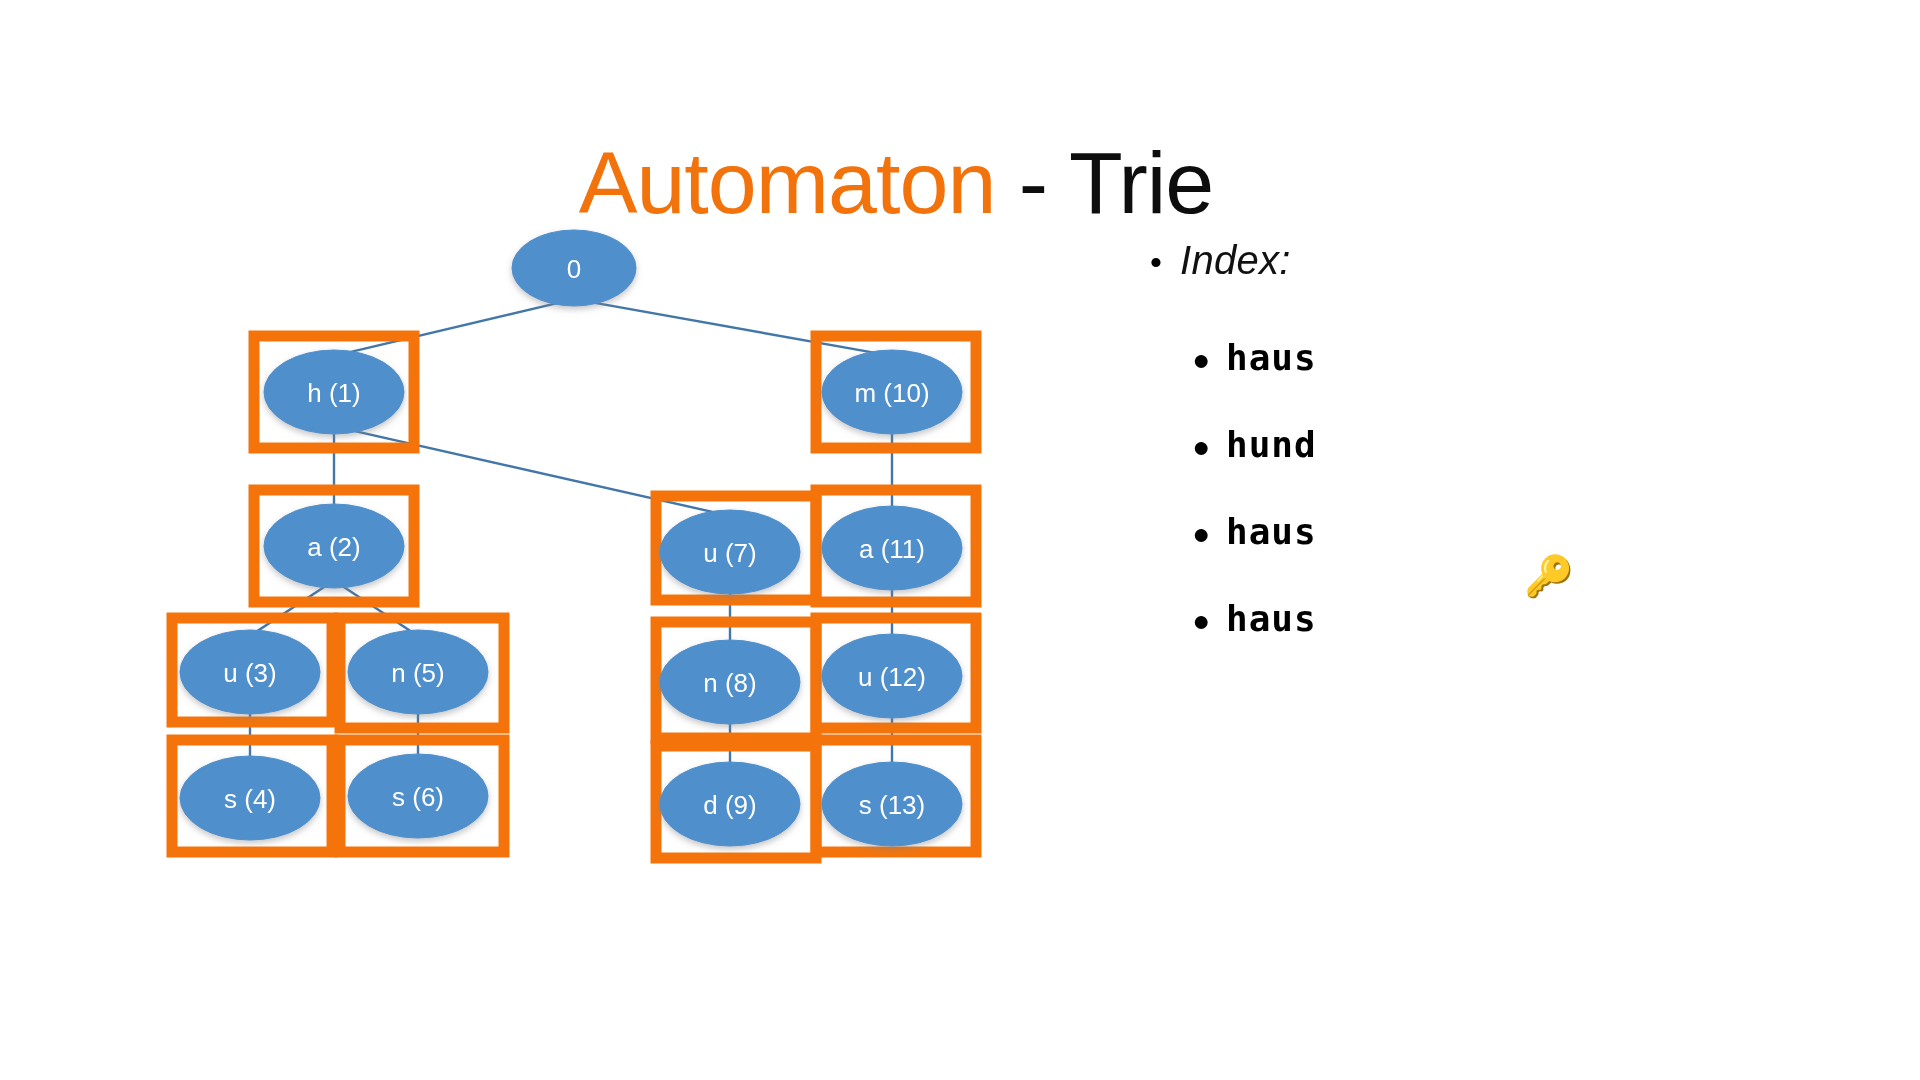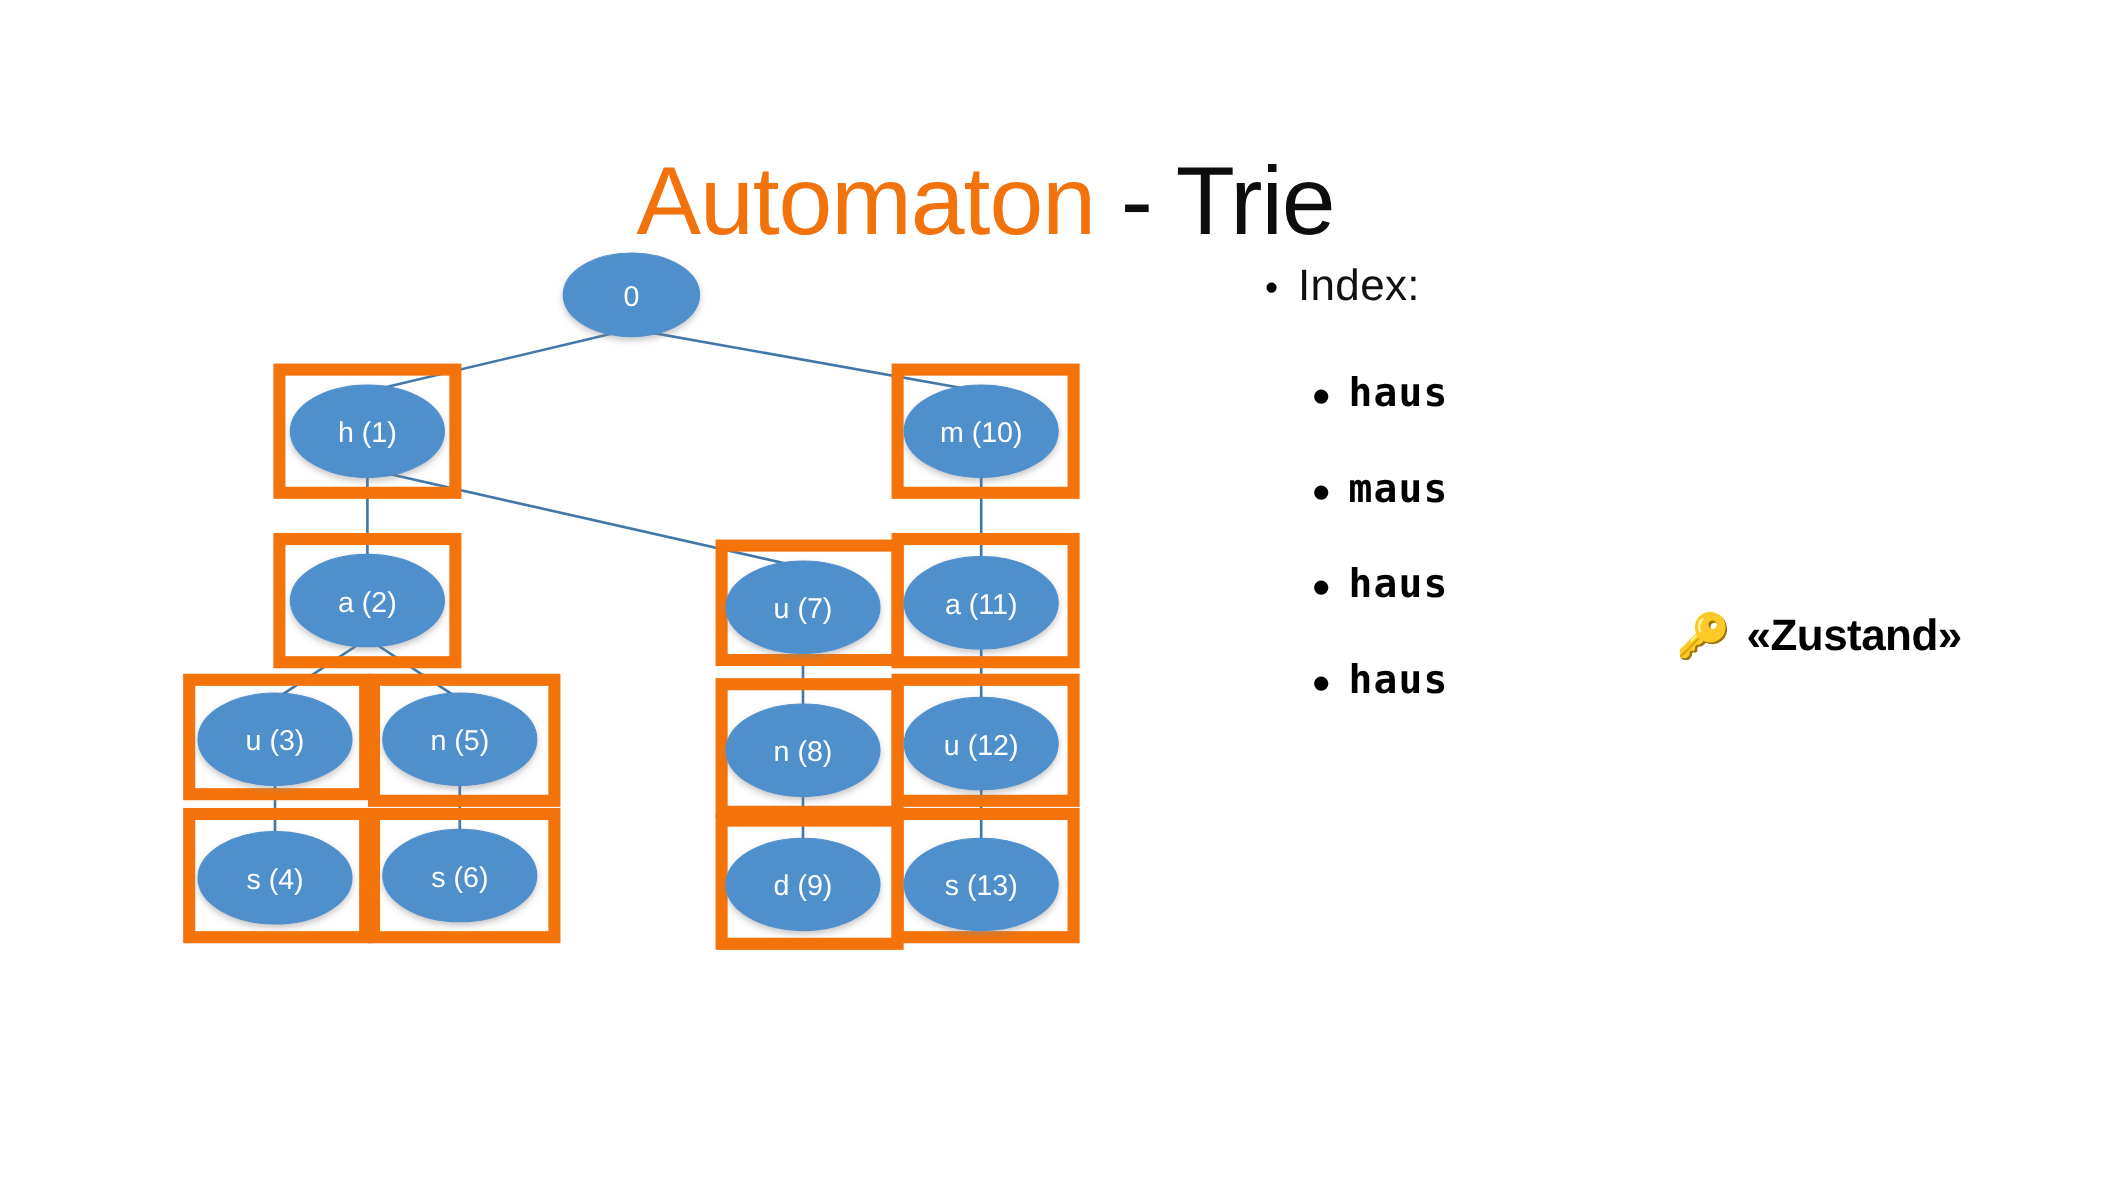--- a/index.html
+++ b/index.html
@@ -85,20 +85,21 @@
     font-size: 34px;
     line-height: 1;
     color: #000;
     flex: 0 0 auto;
   }
   .bullet-l1 .bullet-text {
     font-size: 40px;
     color: #111111;
     font-family: "Liberation Sans", sans-serif;
     letter-spacing: 0.3px;
+    font-style: italic;
   }
   .bullet-l2 {
     margin-left: 42px;
     margin-bottom: 46px;
   }
   .bullet-l2 .bullet-dot {
     width: 34px;
     font-size: 30px;
     line-height: 1;
     color: #000;
@@ -249,31 +250,30 @@
     <span class="bullet-text">Index:</span>
   </div>
 
   <div class="bullet-row bullet-l2">
     <span class="bullet-dot">●</span>
     <span class="bullet-text">haus</span>
   </div>
 
   <div class="bullet-row bullet-l2">
     <span class="bullet-dot">●</span>
-    <span class="bullet-text">maus</span>
+    <span class="bullet-text">hund</span>
   </div>
 
   <div class="bullet-row bullet-l2">
     <span class="bullet-dot">●</span>
     <span class="bullet-text">haus</span>
   </div>
 
   <div class="bullet-row bullet-l2">
     <span class="bullet-dot">●</span>
     <span class="bullet-text">haus</span>
   </div>
 
 </div>
 
 <div id="legend-zustand">
   <span class="key-glyph">🔑</span>
-  <span class="legend-label">«Zustand»</span>
 </div>
 
 </body></html>

